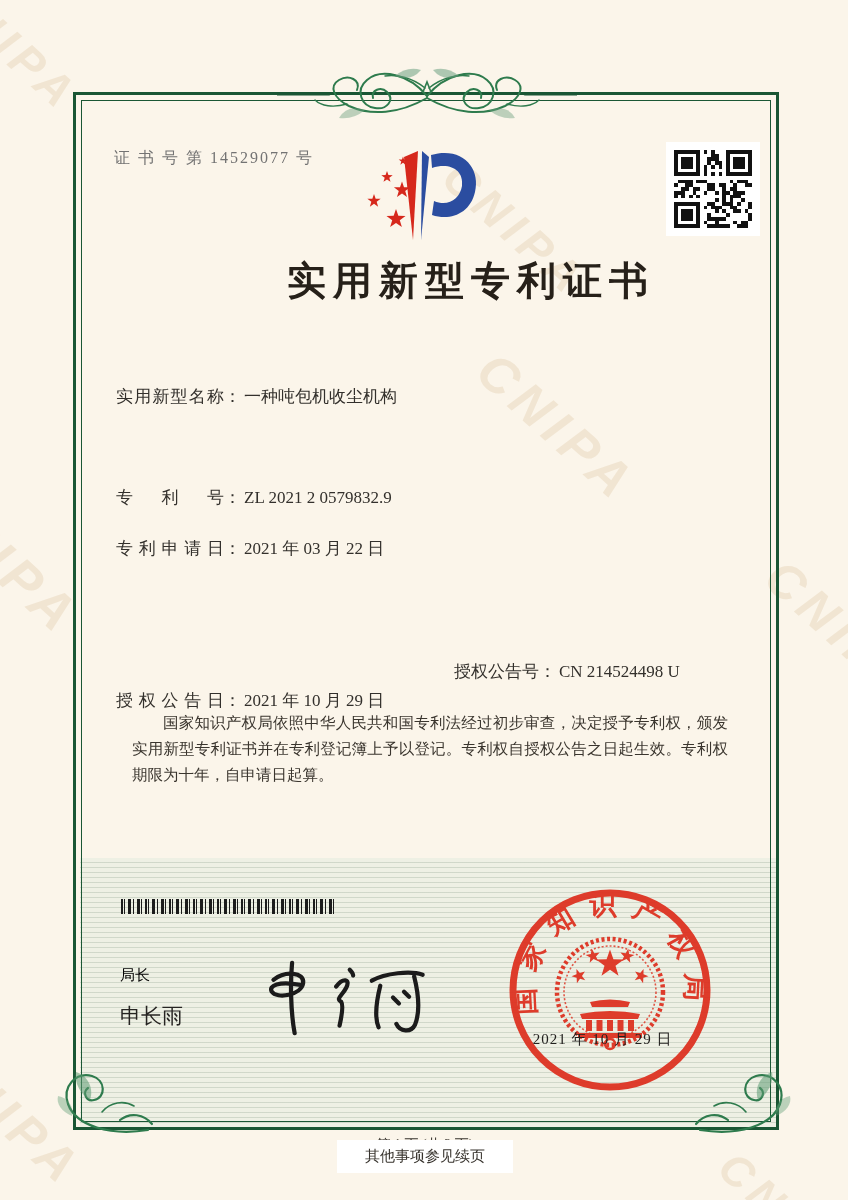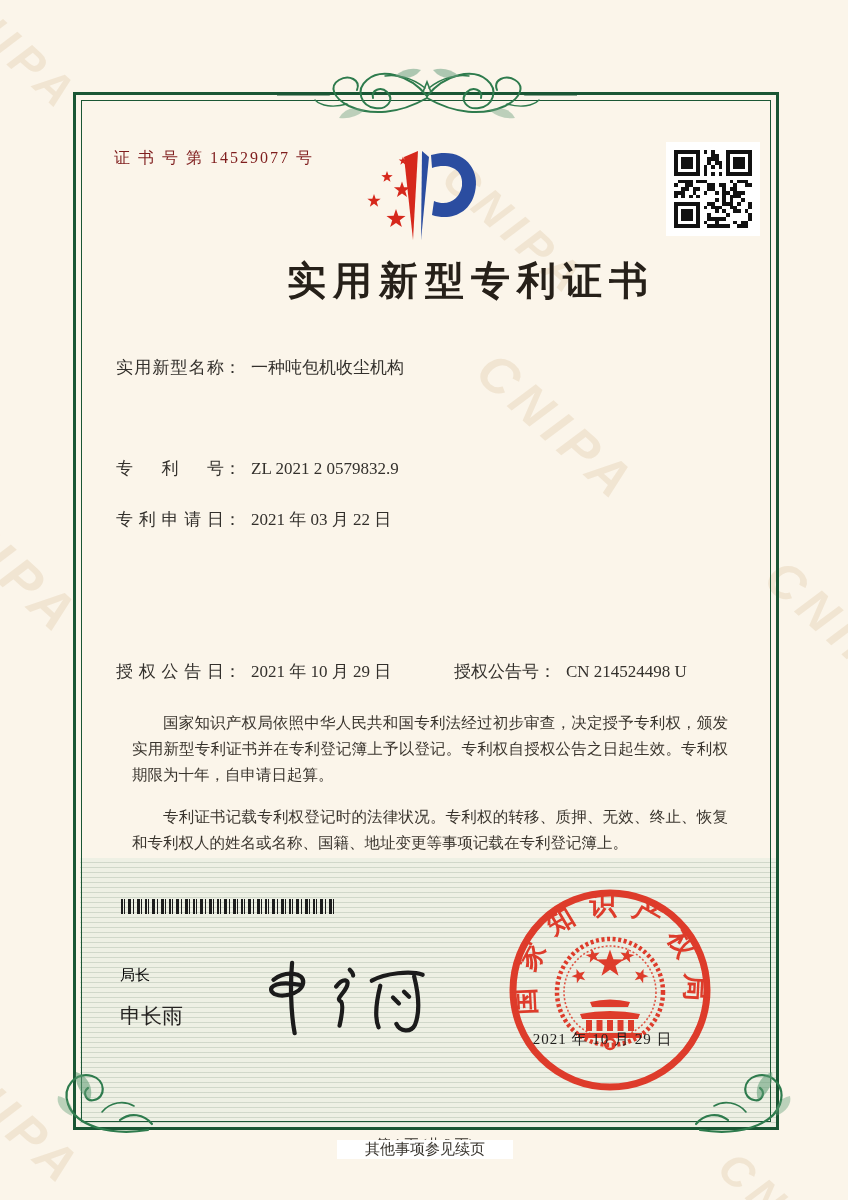--- a/index.html
+++ b/index.html
@@ -17,32 +17,32 @@
       transform:rotate(42deg);transform-origin:left top;white-space:nowrap;user-select:none;}
 
   
   .frame-outer{position:absolute;left:73px;top:92px;width:700px;height:1032px;border:3px solid #1a5634;z-index:2;pointer-events:none;}
   .frame-inner{position:absolute;left:81px;top:100px;width:688px;height:1020px;border:1.5px solid #1a5634;z-index:2;pointer-events:none;}
 
   .orn{position:absolute;z-index:3;pointer-events:none;}
 
   .content{position:absolute;inset:0;z-index:4;}
 
-  .cert-no{position:absolute;left:114px;top:148px;font-size:16px;letter-spacing:2px;color:#7f1d1d;}
+  .cert-no{position:absolute;left:114px;top:148px;font-size:16px;letter-spacing:2px;color:#737373;}
 
   .logo{position:absolute;left:358px;top:140px;}
   .qr-box{position:absolute;left:666px;top:142px;width:94px;height:94px;background:#fff;display:flex;align-items:center;justify-content:center;}
 
   .title{position:absolute;left:81px;top:254px;width:780px;text-align:center;
          font-size:39px;font-weight:700;letter-spacing:7px;color:#262019;}
 
   .frow{position:absolute;left:116px;width:630px;font-size:17px;color:#33302c;white-space:nowrap;}
-  .flabel{display:inline-block;width:108px;text-align:justify;text-align-last:justify;}
+  .flabel{display:inline-block;width:108px;text-align:justify;text-align-last:justify;margin-top:29px;}
   .fcolon{display:inline-block;}
-  .fvalue{margin-left:10px;text-align:center;}
+  .fvalue{margin-left:3px;text-align:center;}
   .grant-pair{position:absolute;left:338px;top:0;}
 
   .bodytext{position:absolute;left:116px;top:694px;width:628px;font-size:15.5px;line-height:26px;text-align:justify;color:#3a352e;}
   .bodytext p{margin:16px;text-indent:2em;}
 
   .barcode{position:absolute;left:121px;top:899px;width:216px;height:15px;
     background:repeating-linear-gradient(90deg,
       #1c1c1c 0 2px, rgba(0,0,0,0) 2px 3px,
       #1c1c1c 3px 4px, rgba(0,0,0,0) 4px 7px,
       #1c1c1c 7px 10px, rgba(0,0,0,0) 10px 12px,
@@ -53,21 +53,21 @@
   .signer-title{position:absolute;left:120px;top:966px;font-size:15px;font-family:"Liberation Sans","DejaVu Sans",sans-serif;color:#000000;}
   .signer-name{position:absolute;left:120px;top:1002px;font-size:21px;font-family:"Liberation Sans","DejaVu Sans",sans-serif;color:#262422;}
   .signature{position:absolute;left:248px;top:948px;}
 
   .seal{position:absolute;left:504px;top:884px;z-index:5;mix-blend-mode:multiply;opacity:.95;}
   .seal-date{position:absolute;left:505px;top:1030px;width:195px;text-align:center;font-size:15px;letter-spacing:1px;color:#23211f;z-index:6;}
 
   .page-info{position:absolute;left:81px;top:1094px;width:688px;text-align:center;font-size:14px;color:#37332d;z-index:6;margin-top:42px;}
 
   .cont-wrap{position:absolute;left:81px;top:1140px;width:688px;text-align:center;z-index:6;}
-  .cont-note{display:inline-block;background:#ffffff;padding:0 28px;font-size:15px;color:#37332d;}
+  .cont-note{display:inline-block;background:#ffffff;padding:7px 28px;font-size:15px;color:#37332d;}
 </style>
 </head>
 <body>
 
 <div class="cert">
 
   <div class="band"></div>
 
   <div class="wm" style="left: -40px; top: -35px; font-size: 46px; color: rgb(241, 229, 210);">CNIPA</div>
   <div class="wm" style="left: 468px; top: 150px; font-size: 46px; color: rgb(241, 229, 210);">CNIPA</div>
@@ -273,21 +273,20 @@
     </div>
     <div class="frow" style="top:660px;">
       <span class="flabel">授权公告日</span><span class="fcolon">：</span><span class="fvalue">2021 年 10 月 29 日</span>
       <span class="grant-pair">
         <span>授权公告号</span><span>：</span><span class="fvalue">CN 214524498 U</span>
       </span>
     </div>
 
     <div class="bodytext">
       <p>国家知识产权局依照中华人民共和国专利法经过初步审查，决定授予专利权，颁发实用新型专利证书并在专利登记簿上予以登记。专利权自授权公告之日起生效。专利权期限为十年，自申请日起算。</p>
-      <p>专利证书记载专利权登记时的法律状况。专利权的转移、质押、无效、终止、恢复和专利权人的姓名或名称、国籍、地址变更等事项记载在专利登记簿上。</p>
     </div>
 
     <div class="barcode"></div>
 
     <div class="signer-title">局长</div>
     <div class="signer-name">申长雨</div>
 
     <svg class="signature" width="195" height="95" viewBox="0 0 230 105">
       <g stroke="#1b1b1b" stroke-width="5" fill="none" stroke-linecap="round" stroke-linejoin="round">
         <path d="M52 14 C 50 35 50 70 55 97"></path>

